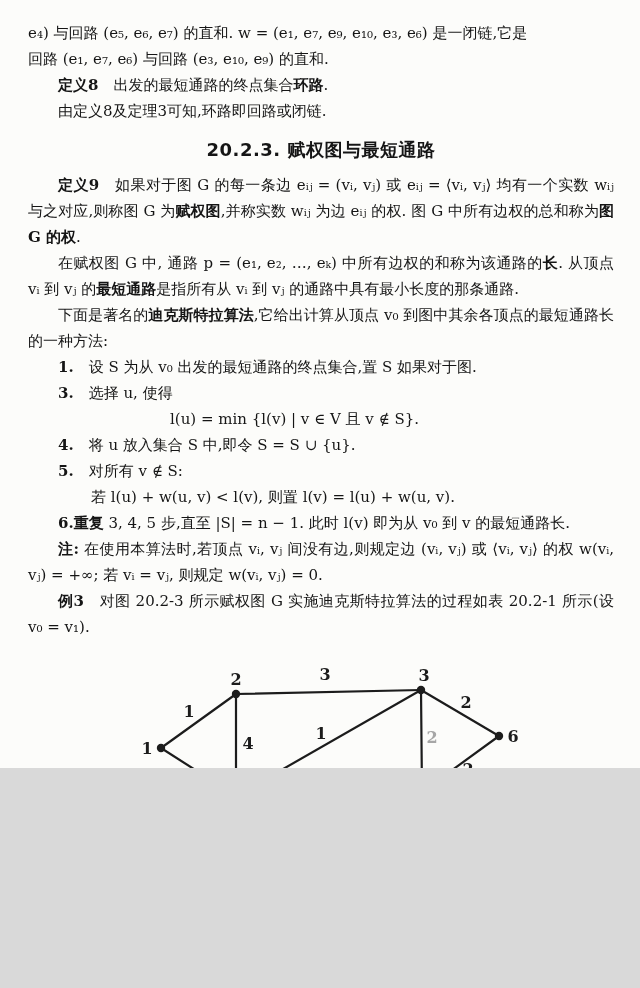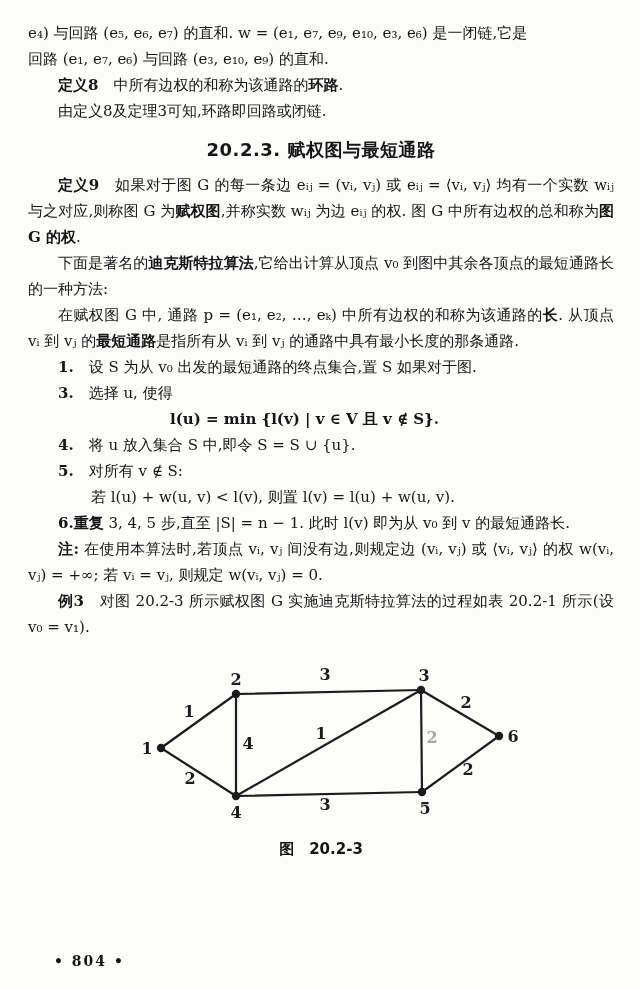--- a/index.html
+++ b/index.html
@@ -1,68 +1,68 @@
 <!DOCTYPE html>
 <html><head>
 <meta charset="utf-8">
 <style>
   html,body { margin:0; padding:0; background:#d9d9d9; }
   .page {
     position:relative;
-    width:640px; height:988px;
+    width:640px; height:768px;
     margin:0 auto;
     background:#fcfcfa;
     color:#151515;
     font-family:"DejaVu Serif","DejaVu Sans","Liberation Serif",serif;
     font-size:15px; line-height:26px;
     overflow:hidden;
   }
   .body-text { padding:20px 26px 0 28px; text-align:justify; }
   p { margin:0; }
   .ind { text-indent:2em; }
   .b { font-weight:700; }
   .section-heading {
     font-family:"DejaVu Sans","Liberation Sans",sans-serif;
     font-weight:700; font-size:18px; line-height:24px;
     margin:14px 0 10px 0; text-align:center; letter-spacing:0.5px;
   }
   .step { text-indent:2em; }
   .substep { text-indent:4.2em; }
-  .equation { margin-left:142px; text-indent:0;font-weight:bold; }
+  .equation { margin-left:142px; text-indent:0; }
   .figure { position:relative; margin-top:10px; height:182px; }
   .figure svg { position:absolute; left:0; top:0; }
   .caption {
     text-align:center; font-weight:700; margin-top:4px;
     font-family:"DejaVu Sans","Liberation Sans",sans-serif; font-size:15px;
   }
   .footer {
     position:absolute; left:54px; top:948px;
     font-weight:700; font-size:14px; letter-spacing:2px;
   }
 </style>
 </head>
 <body>
 
 <div class="page">
   <div class="body-text">
 
     <p>e₄) 与回路 (e₅, e₆, e₇) 的直和. w = (e₁, e₇, e₉, e₁₀, e₃, e₆) 是一闭链,它是</p>
     <p>回路 (e₁, e₇, e₆) 与回路 (e₃, e₁₀, e₉) 的直和.</p>
 
-    <p class="ind"><span class="b">定义8</span><span>　中所有边权的和称为该通路的</span><span class="b">环路</span><span>.</span></p>
+    <p class="ind"><span class="b">定义8</span><span>　出发的最短通路的终点集合</span><span class="b">环路</span><span>.</span></p>
 
     <p class="ind">由定义8及定理3可知,环路即回路或闭链.</p>
 
     <h2 class="section-heading">20.2.3. 赋权图与最短通路</h2>
 
     <p class="ind"><span class="b">定义9</span><span>　如果对于图 G 的每一条边 eᵢⱼ = (vᵢ, vⱼ) 或 eᵢⱼ = ⟨vᵢ, vⱼ⟩ 均有一个实数 wᵢⱼ 与之对应,则称图 G 为</span><span class="b">赋权图</span><span>,并称实数 wᵢⱼ 为边 eᵢⱼ 的权. 图 G 中所有边权的总和称为</span><span class="b">图 G 的权</span><span>.</span></p>
 
+    <p class="ind"><span>在赋权图 G 中, 通路 p = (e₁, e₂, …, eₖ) 中所有边权的和称为该通路的</span><span class="b">长</span><span>. 从顶点 vᵢ 到 vⱼ 的</span><span class="b">最短通路</span><span>是指所有从 vᵢ 到 vⱼ 的通路中具有最小长度的那条通路.</span></p>
+
     <p class="ind"><span>下面是著名的</span><span class="b">迪克斯特拉算法</span><span>,它给出计算从顶点 v₀ 到图中其余各顶点的最短通路长的一种方法:</span></p>
-
-    <p class="ind"><span>在赋权图 G 中, 通路 p = (e₁, e₂, …, eₖ) 中所有边权的和称为该通路的</span><span class="b">长</span><span>. 从顶点 vᵢ 到 vⱼ 的</span><span class="b">最短通路</span><span>是指所有从 vᵢ 到 vⱼ 的通路中具有最小长度的那条通路.</span></p>
 
     <p class="step"><span class="b">1.</span><span>　设 S 为从 v₀ 出发的最短通路的终点集合,置 S 如果对于图.</span></p>
 
 
     <p class="step"><span class="b">3.</span><span>　选择 u, 使得</span></p>
 
     <p class="equation">l(u) = min {l(v) | v ∈ V 且 v ∉ S}.</p>
 
     <p class="step"><span class="b">4.</span><span>　将 u 放入集合 S 中,即令 S = S ∪ {u}.</span></p>
 

